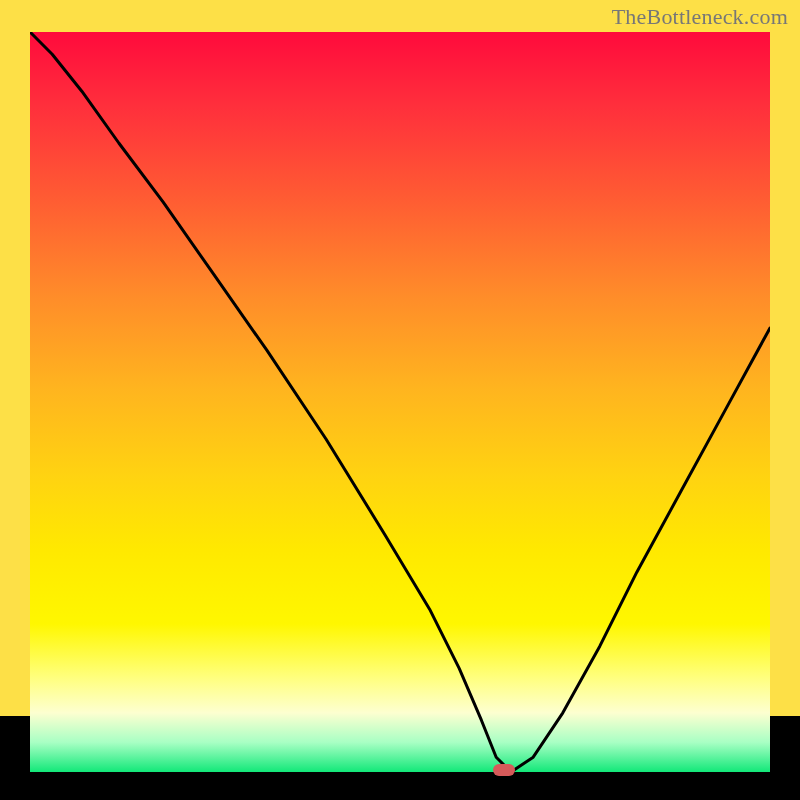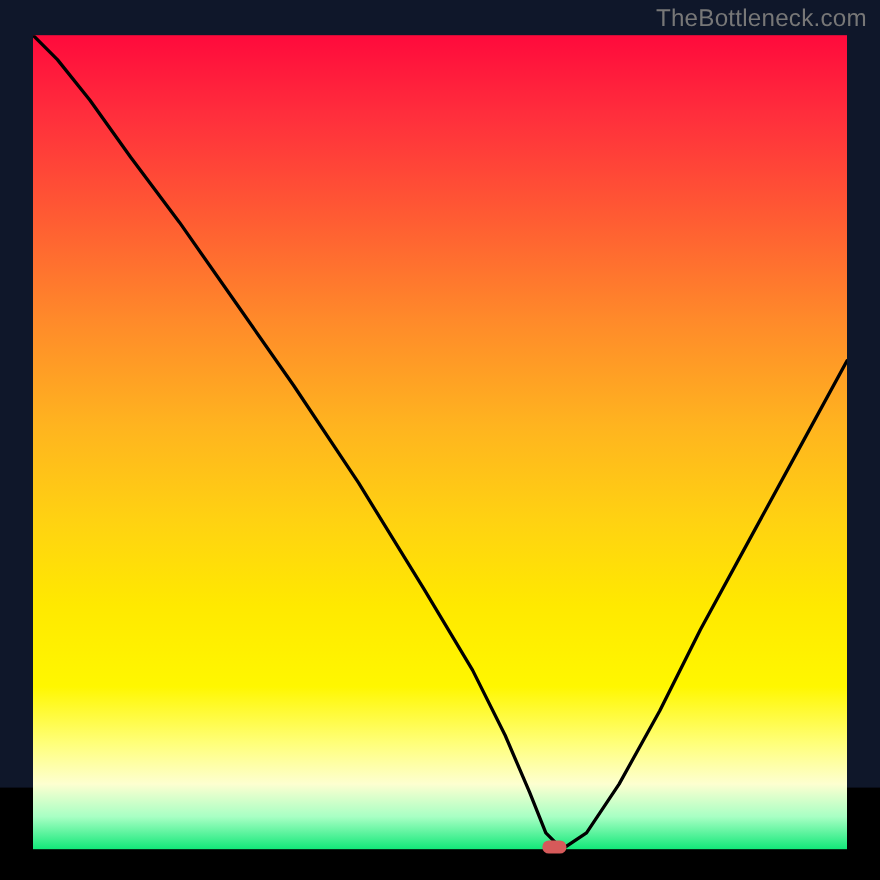--- a/index.html
+++ b/index.html
@@ -8,21 +8,22 @@
     width: 800px;
     height: 800px;
     background: #000;
     overflow: hidden;
     font-family: Arial, Helvetica, sans-serif;
   }
   .frame {
     position: relative;
     width: 800px;
     height: 716px;
-    background: #0f172a;
+    background: #fde047;
+    font-family: Liberation Serif, serif;
   }
   .attribution {
     position: absolute;
     top: 4px;
     right: 12px;
     color: #777;
     font-size: 22px;
     font-weight: 500;
     letter-spacing: 0.2px;
   }

